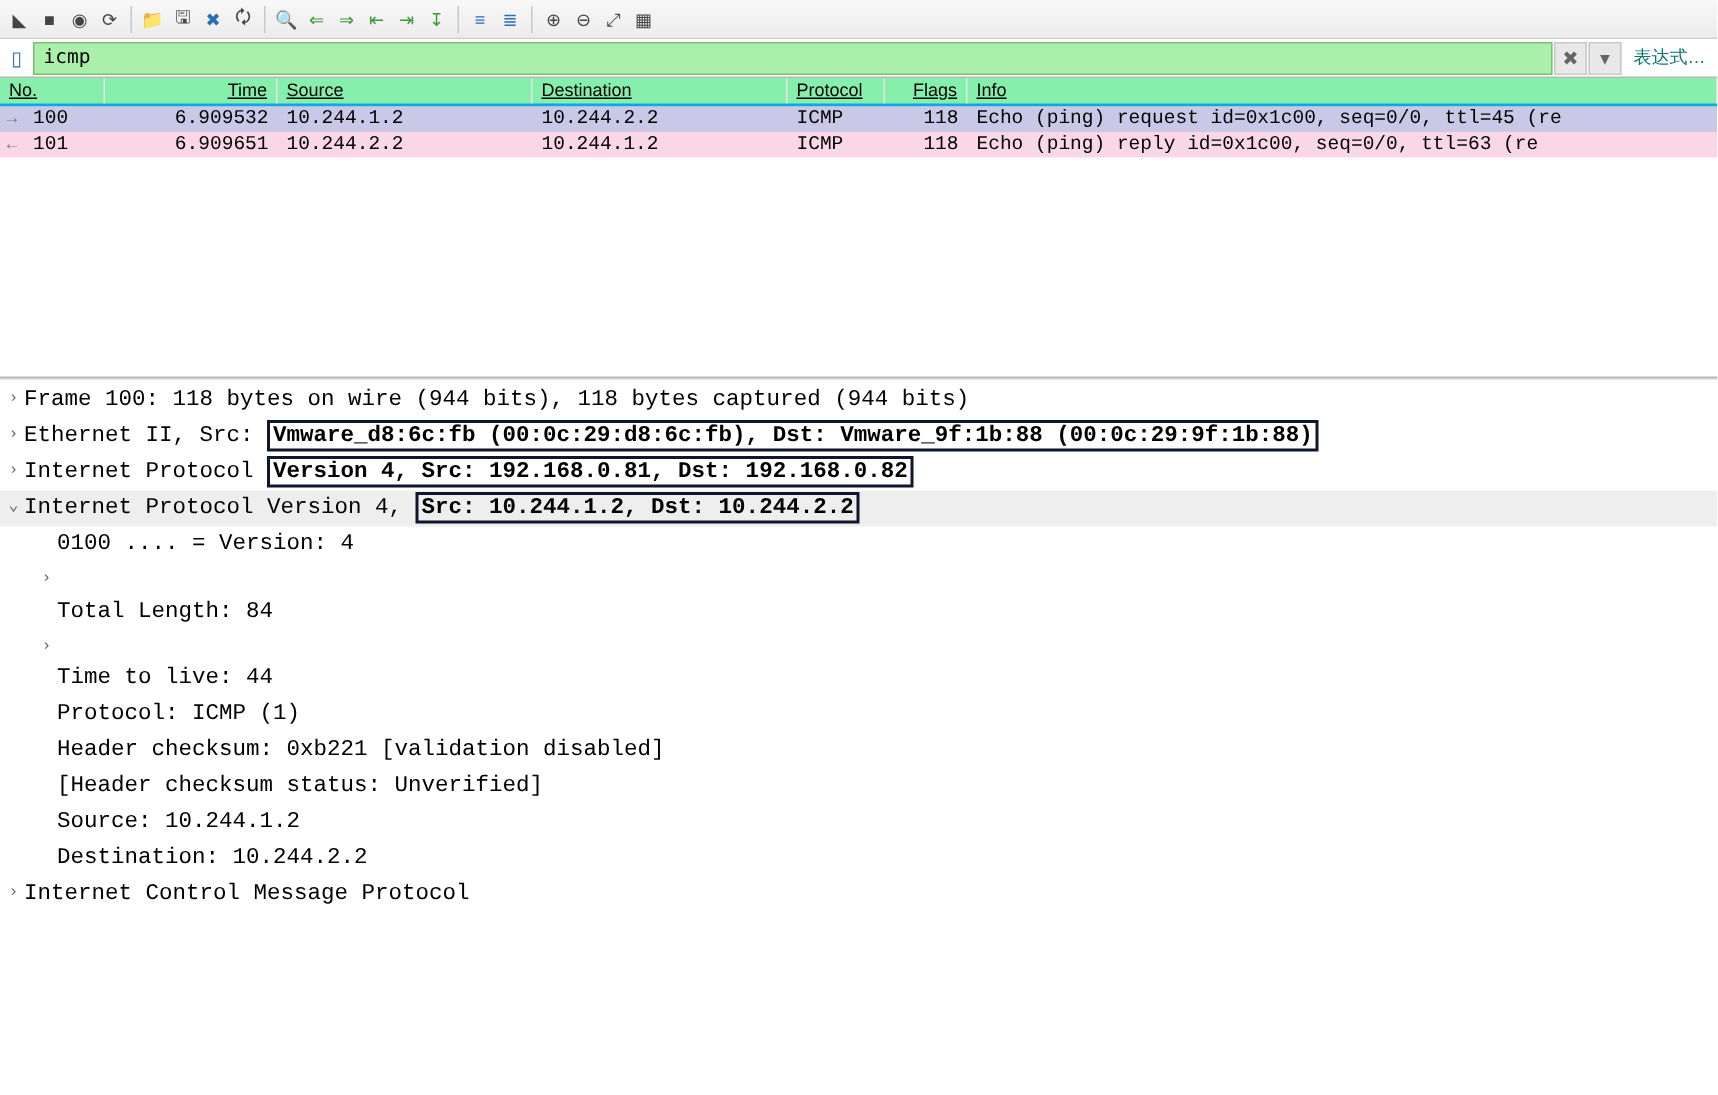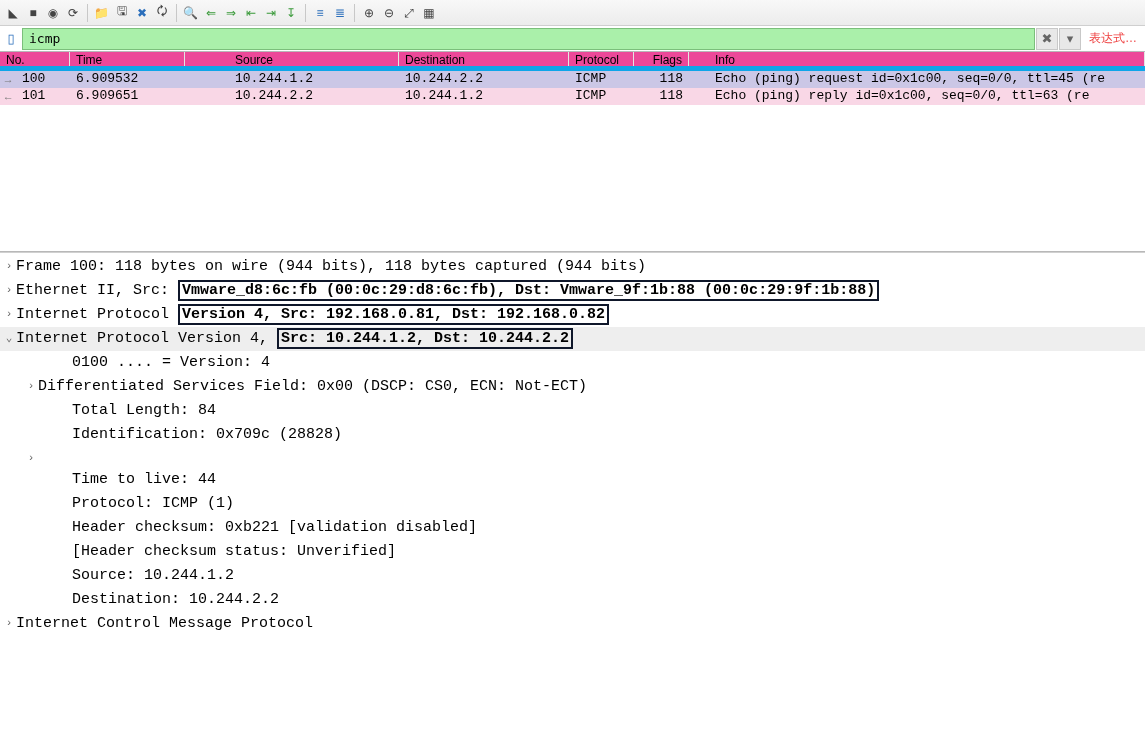--- a/index.html
+++ b/index.html
@@ -59,53 +59,54 @@
     width: 22px; height: 22px;
     display:flex;align-items:center;justify-content:center;
     color:#666;
     background:#e8e8e8;
     border:1px solid #c8c8c8;
     margin-left:1px;
     cursor:pointer;
   }
   .filterbar .expr {
     padding: 0 8px;
-    color:#ef4444;
+    color:#0f766e;
     font-size:12px;
     cursor:pointer;
   }
   
   .packet-list {
     border-bottom: 1px solid #b8b8b8;
     height: 200px;
     overflow: hidden;
     font-family: Consolas, "Courier New", monospace;
     font-size: 13px;
   }
   .pl-header {
     display: flex;
-    background: #ec4899;
-    border-bottom: 5px solid #0ea5e9;
+    background: #86efac;
+    border-bottom: 2px solid #0ea5e9;
     height: 19px;
     color: #000;
+    text-decoration: underline;
   }
   .pl-header > div {
     padding: 1px 6px;
     border-right: 1px solid #e4e4e4;
     font-family: "Segoe UI", sans-serif;
     font-size: 12px;
     white-space: nowrap;
   }
   .col-no    { width: 70px; text-align:left; }
-  .col-time  { width: 115px; }
-  .col-src   { width: 170px; margin-left: 44px; }
+  .col-time  { width: 115px; text-align: right; }
+  .col-src   { width: 170px; }
   .col-dst   { width: 170px; }
   .col-proto { width: 65px; }
   .col-len   { width: 55px; text-align:right; }
-  .col-info  { flex: 1; margin-left: 20px; }
+  .col-info  { flex: 1; }
   .pl-rows { }
   .pl-row {
     display: flex;
     height: 17px;
     white-space: nowrap;
   }
   .pl-row.sel { background: #cbc7e6; }
   .pl-row.pink { background: #f9d7e6; }
   .pl-row > div {
     padding: 0 6px;
@@ -138,21 +139,21 @@
     width: 14px;
     text-align: center;
     color: #666;
     cursor: pointer;
     user-select: none;
     font-size: 11px;
     padding-top:3px;
   }
   .indent0 { padding-left: 2px; }
   .indent1 { padding-left: 24px; }
-  .indent1b { padding-left: 38px; margin-left: 34px; }
+  .indent1b { padding-left: 38px; }
   .tree-text { white-space: pre; }
   .redbox {
     border: 2px solid #0f172a;
     padding: 0 2px;
     display: inline;
     font-weight: bold;
   }
 </style>
 </head>
 <body>
@@ -247,27 +248,23 @@
     <span class="tw">⌄</span>
     <span class="tree-text"><span>Internet Protocol Version 4, </span><span class="redbox">Src: 10.244.1.2, Dst: 10.244.2.2</span></span>
   </div>
 
   <div id="ip-fields">
       <div class="tree-line indent1b">
         <span class="tree-text">0100 .... = Version: 4</span>
       </div>
       <div class="tree-line indent1">
         <span class="tw">›</span>
-        <span class="tree-text">Differentiated Services Field: 0x00 (DSCP: CS0, ECN: Not-ECT)</span>
       </div>
       <div class="tree-line indent1b">
         <span class="tree-text">Total Length: 84</span>
-      </div>
-      <div class="tree-line indent1b">
-        <span class="tree-text">Identification: 0x709c (28828)</span>
       </div>
       <div class="tree-line indent1">
         <span class="tw">›</span>
       </div>
       <div class="tree-line indent1b">
         <span class="tree-text">Time to live: 44</span>
       </div>
       <div class="tree-line indent1b">
         <span class="tree-text">Protocol: ICMP (1)</span>
       </div>

